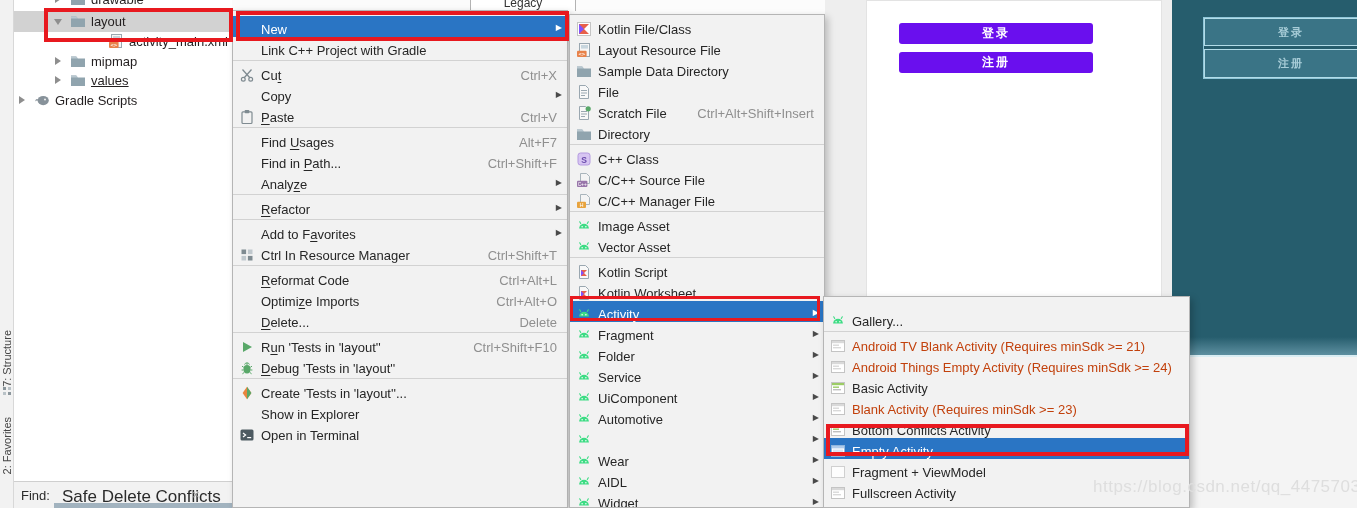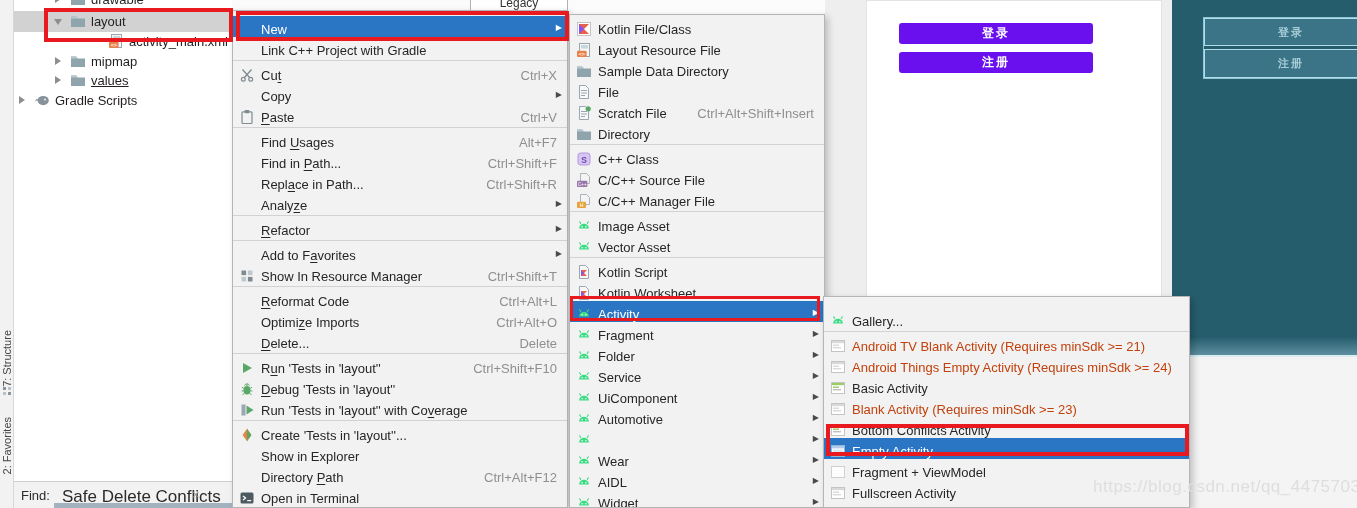--- a/index.html
+++ b/index.html
@@ -44,21 +44,21 @@
   .bp-grad{position:absolute;left:0;bottom:2px;width:100%;height:18px;background:linear-gradient(#265d6d,#5d8fa0);}
   .bp-line{position:absolute;left:0;bottom:0;width:100%;height:2px;background:#d9edf3;}
   .bp-box{position:absolute;left:31px;top:17px;width:176px;height:62px;border:1px solid #8fc6d8;}
   .bp-btn{position:absolute;left:32px;width:174px;height:28px;background:#3a7486;border:1px solid #b2dce8;
           color:#a8cdd8;font-size:11px;display:flex;align-items:center;justify-content:center;letter-spacing:2px;}
   .design-bottom{position:absolute;left:0;top:357px;width:532px;height:151px;background:#f4f4f4;}
 
   
   .top-strip1{position:absolute;left:232px;top:0;width:336px;height:10px;background:#fbfbfb;z-index:2;}
   .top-strip2{position:absolute;left:568px;top:0;width:257px;height:14px;background:#fcfcfc;z-index:2;}
-  .legacy-box{position:absolute;left:470px;top:0;width:98px;height:11px;background:#fff;
+  .legacy-box{position:absolute;left:470px;top:0;width:106px;height:11px;background:#fff;
               border-left:1px solid #b3b3b3;border-right:1px solid #b3b3b3;z-index:3;overflow:hidden;
               text-align:center;font-size:12px;color:#333;}
   .legacy-box span{position:relative;top:-4px;}
 
   
   .menu{position:absolute;background:#f2f2f2;border:1px solid #b5b5b5;box-shadow:3px 3px 7px rgba(0,0,0,.22);overflow:hidden;}
   .menu1{left:232px;top:10px;width:336px;height:498px;padding-top:5px;z-index:10;}
   .menu2{left:569px;top:14px;width:256px;height:494px;padding-top:1px;z-index:11;}
   .menu3{left:823px;top:296px;width:367px;height:212px;padding-top:11px;z-index:12;}
   .mi{position:relative;height:21px;display:flex;align-items:flex-end;padding:0 10px 0 6px;font-size:13px;color:#262626;white-space:nowrap;}
@@ -225,25 +225,20 @@
         <span class="lbl">Find <u>U</u>sages</span>
         <span class="sc">Alt+F7</span>
       </div>
       <div class="mi">
         <span class="ico"></span>
         <span class="lbl">Find in <u>P</u>ath...</span>
         <span class="sc">Ctrl+Shift+F</span>
       </div>
       <div class="mi">
         <span class="ico"></span>
-        <span class="lbl">Repl<u>a</u>ce in Path...</span>
-        <span class="sc">Ctrl+Shift+R</span>
-      </div>
-      <div class="mi">
-        <span class="ico"></span>
         <span class="lbl">Analy<u>z</u>e</span>
         <span class="arrow">▶</span>
       </div>
       <div class="sep"></div>
       <div class="mi">
         <span class="ico"></span>
         <span class="lbl"><u>R</u>efactor</span>
         <span class="arrow">▶</span>
       </div>
       <div class="sep"></div>
@@ -254,21 +249,21 @@
       </div>
       <div class="mi">
         <span class="ico">
           <svg width="16" height="16" viewBox="0 0 16 16">
             <rect x="2.5" y="2.5" width="4.6" height="4.6" fill="#7f8b91"></rect>
             <rect x="8.9" y="2.5" width="4.6" height="4.6" fill="#c0c8cd"></rect>
             <rect x="2.5" y="8.9" width="4.6" height="4.6" fill="#c0c8cd"></rect>
             <rect x="8.9" y="8.9" width="4.6" height="4.6" fill="#7f8b91"></rect>
           </svg>
         </span>
-        <span class="lbl">Show In Resource Manager</span>
+        <span class="lbl">Ctrl In Resource Manager</span>
         <span class="sc">Ctrl+Shift+T</span>
       </div>
       <div class="sep"></div>
       <div class="mi">
         <span class="ico"></span>
         <span class="lbl"><u>R</u>eformat Code</span>
         <span class="sc">Ctrl+Alt+L</span>
       </div>
       <div class="mi">
         <span class="ico"></span>
@@ -292,47 +287,33 @@
       </div>
       <div class="mi">
         <span class="ico">
           <svg width="16" height="16" viewBox="0 0 16 16">
             <ellipse cx="8" cy="9.2" rx="3.6" ry="4.2" fill="#59a869"></ellipse>
             <path d="M5.6 4.6a2.5 2.5 0 0 1 4.8 0M8 5v-2M4.6 7.2 3 6.2M11.4 7.2 13 6.2M4.3 10H2.6M13.4 10h-1.7M5 12.6l-1.6 1.2M11 12.6l1.6 1.2" stroke="#59a869" stroke-width="1" fill="none"></path>
           </svg>
         </span>
         <span class="lbl"><u>D</u>ebug 'Tests in 'layout''</span>
       </div>
-      <div class="mi">
-        <span class="ico">
-          <svg width="16" height="16" viewBox="0 0 16 16">
-            <path d="M2.5 2.5h4v11h-4z" fill="#9aa7b0"></path>
-            <path d="M7.5 3.5l7 4.5-7 4.5z" fill="#59a869"></path>
-          </svg>
-        </span>
-        <span class="lbl">Run 'Tests in 'layout'' with Co<u>v</u>erage</span>
-      </div>
       <div class="sep"></div>
       <div class="mi">
         <span class="ico">
           <svg width="16" height="16" viewBox="0 0 16 16">
             <path d="M8 1.8l4.4 6.2L8 14.2 3.6 8z" fill="#e8853d"></path>
             <path d="M8 1.8l4.4 6.2L8 14.2z" fill="#59a869"></path>
           </svg>
         </span>
         <span class="lbl">Create 'Tests in 'layout''...</span>
       </div>
       <div class="mi">
         <span class="ico"></span>
         <span class="lbl">Show in Explorer</span>
-      </div>
-      <div class="mi">
-        <span class="ico"></span>
-        <span class="lbl">Directory <u>P</u>ath</span>
-        <span class="sc">Ctrl+Alt+F12</span>
       </div>
       <div class="mi">
         <span class="ico">
           <svg width="16" height="16" viewBox="0 0 16 16">
             <rect x="1.5" y="2.5" width="13" height="11" rx="1.5" fill="#4d5a61"></rect>
             <path d="M4 6l2.6 2L4 10" stroke="#fff" fill="none" stroke-width="1.2"></path>
             <path d="M8.2 10.6h4" stroke="#fff" stroke-width="1.2"></path>
           </svg>
         </span>
         <span class="lbl">Open in Terminal</span>

